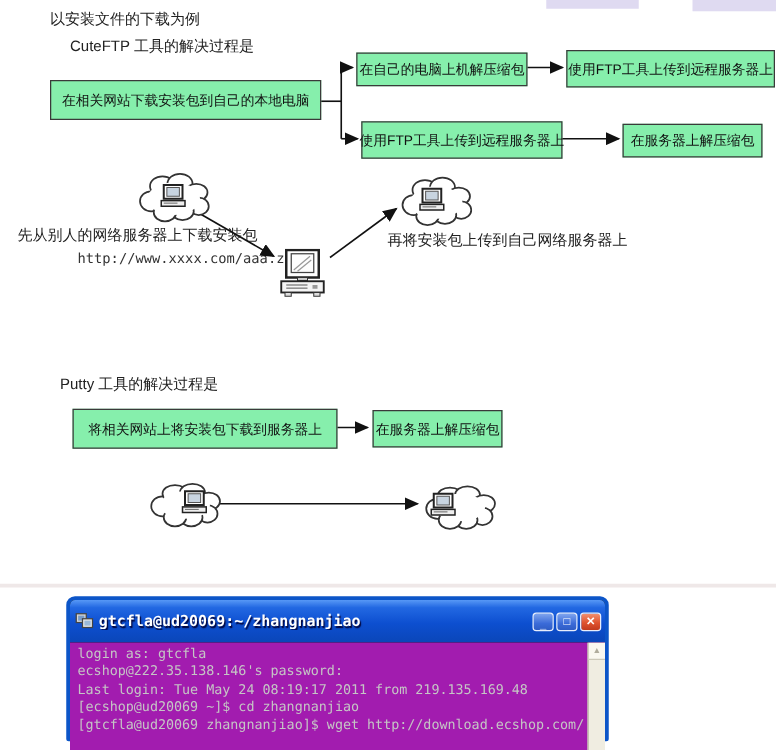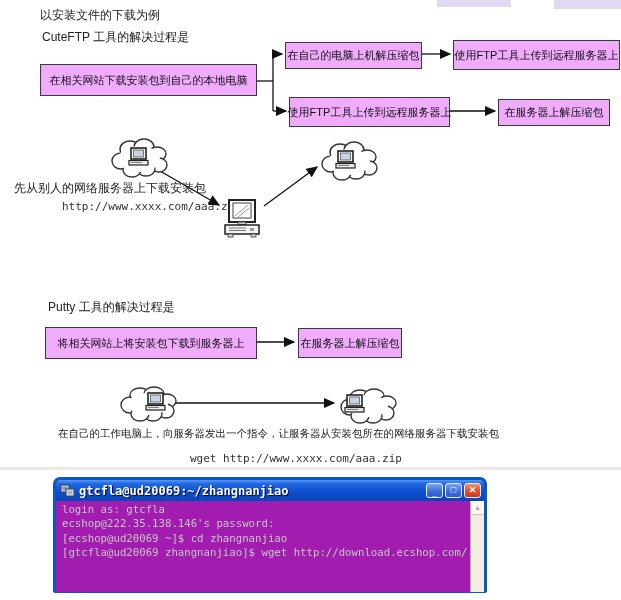--- a/index.html
+++ b/index.html
@@ -2,32 +2,32 @@
 <html><head>
 <meta charset="utf-8">
 <style>
   html,body{margin:0;padding:0;background:#fff;}
   #canvas{position:relative;width:621px;height:600px;background:#ffffff;overflow:hidden;
           font-family:"Liberation Sans",sans-serif;color:#2a2a2a;}
   .abs{position:absolute;}
   .lbl{font-size:12px;white-space:nowrap;color:#222;}
   .lbl-sm{font-size:10.5px;white-space:nowrap;color:#222;}
   .mono{font-family:"DejaVu Sans Mono",monospace;font-size:11px;white-space:nowrap;color:#333;}
-  .fbox{position:absolute;border:1px solid #3a3a3a;background:#f0abfc;display:flex;
+  .fbox{position:absolute;border:1px solid #3a3a3a;background:#86efac;display:flex;
         align-items:center;justify-content:center;font-size:11px;white-space:nowrap;
         color:#111;z-index:3;}
   #connectors{position:absolute;left:0;top:0;z-index:1;}
   .artifact{position:absolute;background:#d9d3ef;opacity:.85;}
   .sepline{position:absolute;left:0;width:621px;height:3px;background:#efe8e8;}
 
   
   .terminal{position:absolute;left:53px;top:477px;width:434px;height:116px;
             border:3px solid #0c55c8;border-radius:7px 7px 2px 2px;background:#000;
             box-sizing:border-box;z-index:5;}
-  .titlebar{height:21px;display:flex;align-items:center;padding:0 3px 0 4px;
+  .titlebar{height:34px;display:flex;align-items:center;padding:0 3px 0 4px;
             background:linear-gradient(180deg,#5798f6 0%,#2268e2 18%,#0d4fd0 55%,#0a46b8 100%);
             border-radius:4px 4px 0 0;}
   .title{flex:1;color:#fff;font-weight:bold;font-size:12px;
          font-family:"DejaVu Sans Mono",monospace;margin-left:4px;white-space:nowrap;
          overflow:hidden;text-shadow:1px 1px 1px #003;}
   .winbtns{display:flex;gap:2px;}
   .wbtn{width:17px;height:15px;border:1px solid #e8eefc;border-radius:3px;
         display:flex;align-items:center;justify-content:center;color:#fff;
         font-size:9px;font-weight:bold;box-sizing:border-box;line-height:1;}
   .wbtn.min,.wbtn.max{background:linear-gradient(180deg,#7fa4ee,#3b6bd8 60%,#2f5cc4);}
@@ -68,21 +68,21 @@
       <line x1="420" y1="54" x2="450" y2="54" marker-end="url(#ah)"></line>
       <line x1="448" y1="111" x2="495" y2="111" marker-end="url(#ah)"></line>
       <line x1="160" y1="171" x2="219" y2="205" marker-end="url(#ah)"></line>
       <line x1="264" y1="206" x2="317" y2="167" marker-end="url(#ah)"></line>
       <line x1="255" y1="342" x2="294" y2="342" marker-end="url(#ah)"></line>
       <line x1="176" y1="403" x2="334" y2="403" marker-end="url(#ah)"></line>
     </g>
   </svg>
 
   <div class="abs lbl" style="left:40px;top:7px;">以安装文件的下载为例</div>
-  <div class="abs lbl" style="left:42px;top:29px;">CuteFTP 工具的解决过程是</div>
+  <div class="abs lbl" style="left:56px;top:29px;">CuteFTP 工具的解决过程是</div>
 
   <div class="fbox" style="left:40px;top:64px;width:215px;height:30px;">在相关网站下载安装包到自己的本地电脑</div>
   <div class="fbox" style="left:285px;top:42px;width:135px;height:25px;">在自己的电脑上机解压缩包</div>
   <div class="fbox" style="left:453px;top:40px;width:165px;height:28px;">使用FTP工具上传到远程服务器上</div>
   <div class="fbox" style="left:289px;top:97px;width:159px;height:28px;">使用FTP工具上传到远程服务器上</div>
   <div class="fbox" style="left:498px;top:99px;width:110px;height:25px;">在服务器上解压缩包</div>
 
   <svg class="abs" style="left:108px;top:137px;z-index:2;" width="60" height="42" viewBox="0 0 60 42">
     <g fill="#fff" stroke="#333" stroke-width="1.4">
       <ellipse cx="13" cy="24" rx="9" ry="8"></ellipse>
@@ -131,23 +131,24 @@
     </g>
     <ellipse cx="31" cy="22" rx="21" ry="13" fill="#fff"></ellipse>
     <g transform="translate(17,8)">
       <rect x="3" y="3" width="15" height="11" fill="#fff" stroke="#222" stroke-width="1.6"></rect>
       <rect x="5.5" y="5" width="10" height="7" fill="#c8d4e0" stroke="#555" stroke-width="0.8"></rect>
       <rect x="1" y="15.5" width="19" height="4.5" fill="#eee" stroke="#222" stroke-width="1.2"></rect>
       <line x1="3" y1="17.5" x2="14" y2="17.5" stroke="#666" stroke-width="0.8"></line>
     </g>
   </svg>
 
+  <div class="abs lbl" style="left:310px;top:184px;">再将安装包上传到自己网络服务器上</div>
 
   <div class="abs lbl" style="left:48px;top:299px;">Putty 工具的解决过程是</div>
-  <div class="fbox" style="left:45px;top:327px;width:210px;height:30px;">将相关网站上将安装包下载到服务器上</div>
+  <div class="fbox" style="left:58px;top:327px;width:210px;height:30px;">将相关网站上将安装包下载到服务器上</div>
   <div class="fbox" style="left:298px;top:328px;width:102px;height:28px;">在服务器上解压缩包</div>
 
   <svg class="abs" style="left:118px;top:385px;z-index:2;" width="60" height="38" viewBox="0 0 60 38">
     <g fill="#fff" stroke="#333" stroke-width="1.4">
       <ellipse cx="12" cy="20" rx="9" ry="8"></ellipse>
         <ellipse cx="22" cy="10" rx="10" ry="7"></ellipse>
       <ellipse cx="36" cy="9" rx="10" ry="7"></ellipse>
         <ellipse cx="49" cy="16" rx="9" ry="7"></ellipse>
       <ellipse cx="48" cy="26" rx="8" ry="7"></ellipse>
         <ellipse cx="35" cy="29" rx="9" ry="7"></ellipse>
@@ -174,22 +175,20 @@
     </g>
     <ellipse cx="30" cy="19" rx="20" ry="11" fill="#fff"></ellipse>
     <g transform="translate(6,5)">
       <rect x="3" y="3" width="15" height="11" fill="#fff" stroke="#222" stroke-width="1.6"></rect>
       <rect x="5.5" y="5" width="10" height="7" fill="#c8d4e0" stroke="#555" stroke-width="0.8"></rect>
       <rect x="1" y="15.5" width="19" height="4.5" fill="#eee" stroke="#222" stroke-width="1.2"></rect>
       <line x1="3" y1="17.5" x2="14" y2="17.5" stroke="#666" stroke-width="0.8"></line>
     </g>
   </svg>
 
-  <div class="abs lbl-sm" style="left:58px;top:427px;">在自己的工作电脑上，向服务器发出一个指令，让服务器从安装包所在的网络服务器下载安装包</div>
-  <div class="abs mono" style="left:190px;top:452px;">wget http://www.xxxx.com/aaa.zip</div>
 
   <div class="terminal">
     <div class="titlebar">
       <svg width="15" height="14" viewBox="0 0 15 14">
         <rect x="1" y="1" width="8" height="7" fill="#d8d8d8" stroke="#444" stroke-width="1"></rect>
         <rect x="2.5" y="2.5" width="5" height="4" fill="#7a9cc8"></rect>
         <rect x="6" y="5" width="8" height="7" fill="#e8e8e8" stroke="#444" stroke-width="1"></rect>
         <rect x="7.5" y="6.5" width="5" height="4" fill="#9ab8d8"></rect>
       </svg>
       <span class="title">gtcfla@ud20069:~/zhangnanjiao</span>
@@ -201,20 +200,21 @@
             <span>□</span>
           </div>
         <div class="wbtn close">
             <span>✕</span>
           </div>
       </div>
     </div>
     <div class="term-body">
       <div class="tline"><span>login as: gtcfla</span></div>
       <div class="tline"><span>ecshop@222.35.138.146's password:</span></div>
+      <div class="tline"><span>Last login: Tue May 24 08:19:17 2011 from 219.135.169.48</span></div>
       <div class="tline"><span>[ecshop@ud20069 ~]$ cd zhangnanjiao</span></div>
       <div class="tline"><span>[gtcfla@ud20069 zhangnanjiao]$ wget http://download.ecshop.com/</span></div>
       <div class="scrollbar">
         <div class="scroll-up">
             <span>▲</span>
           </div>
       </div>
     </div>
   </div>
 

